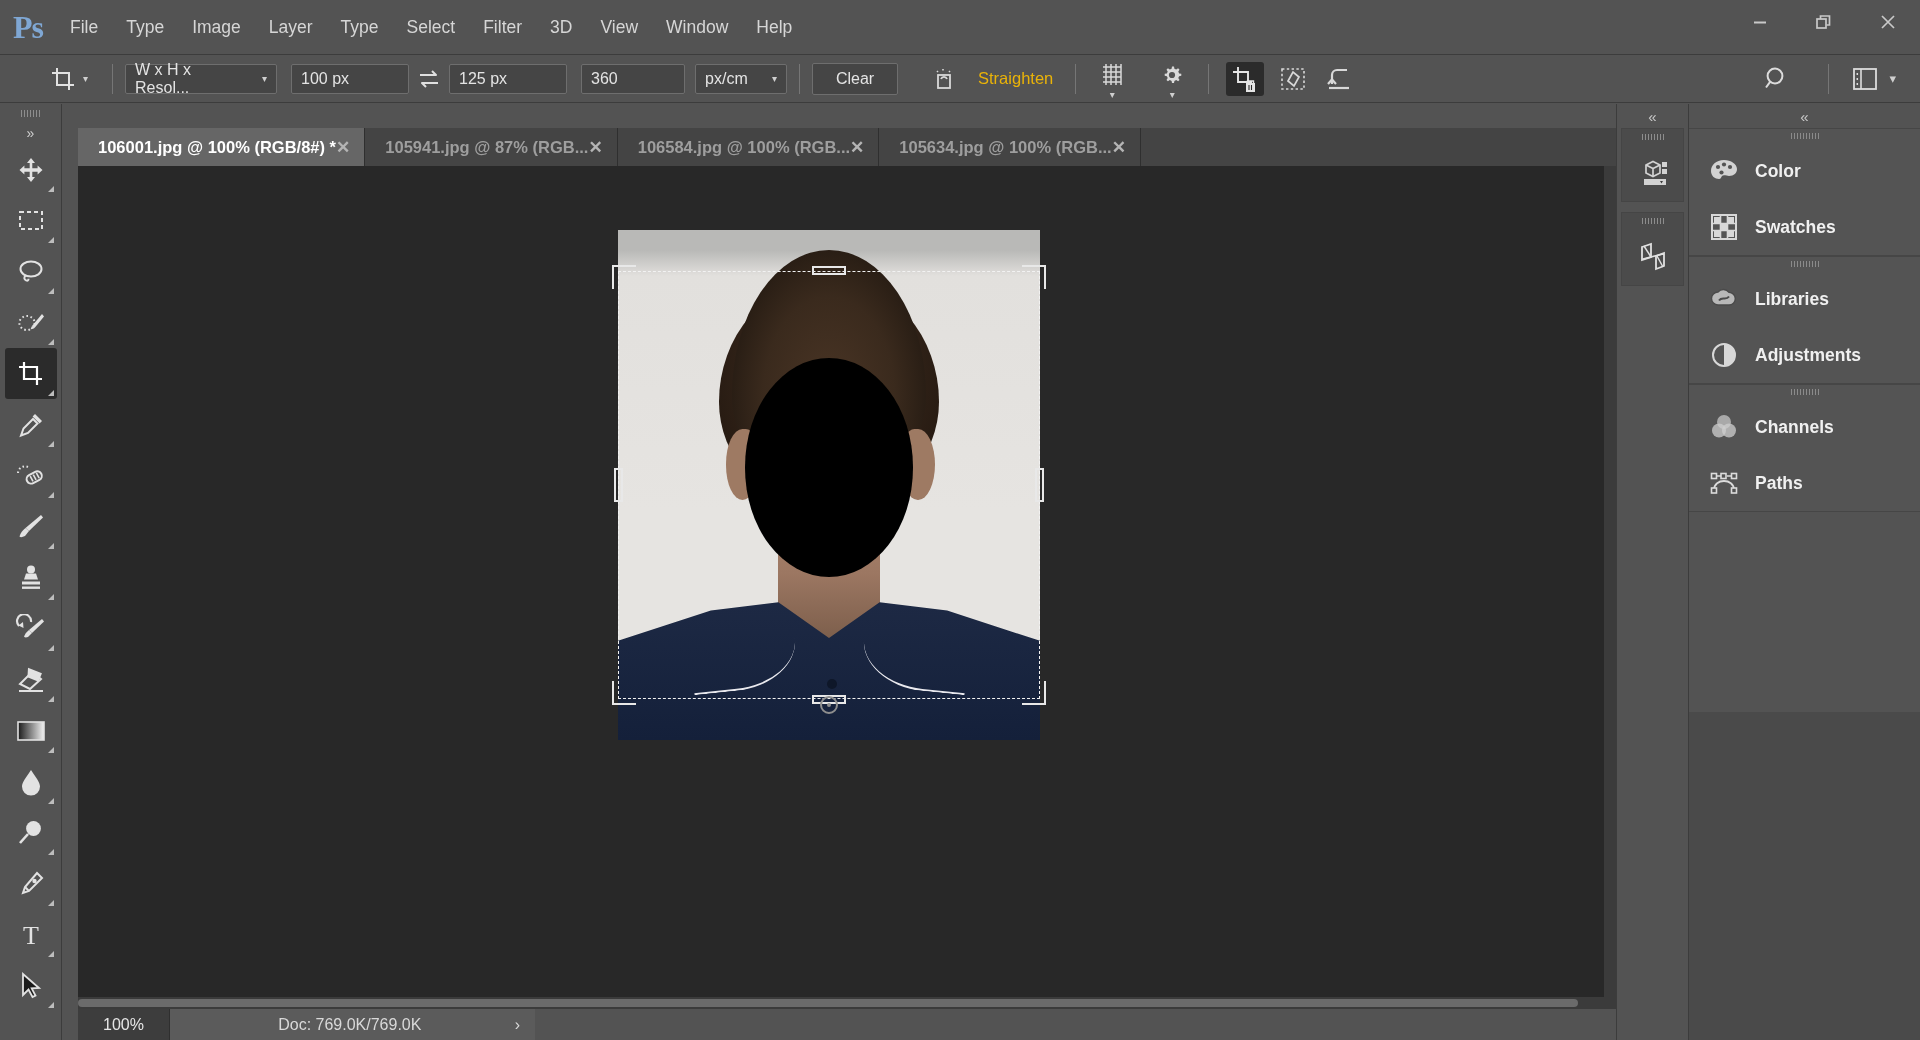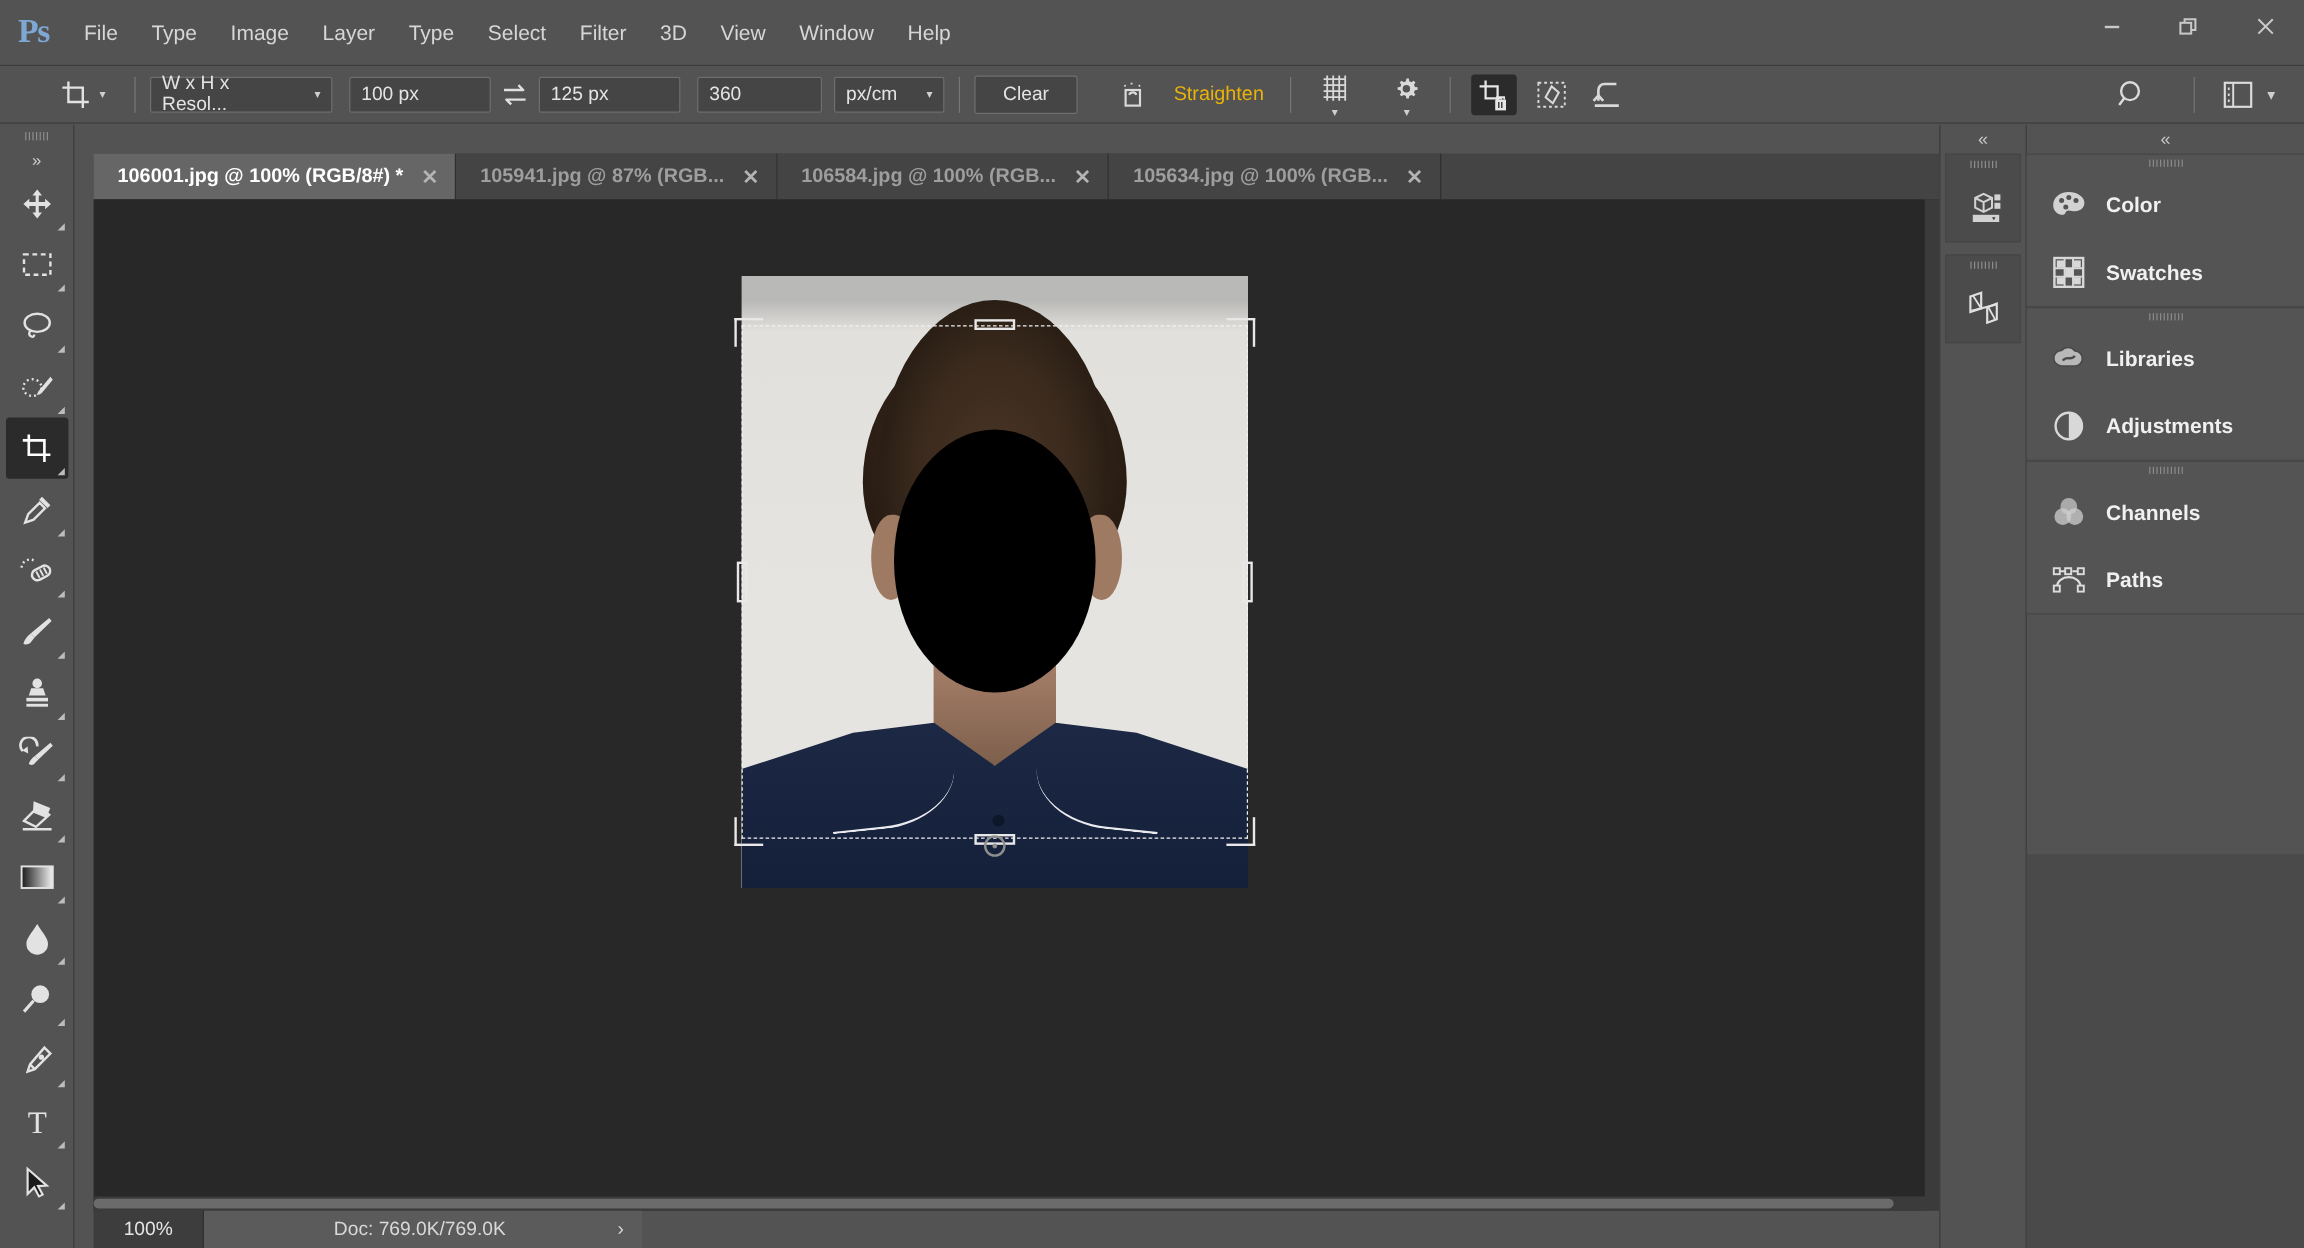--- a/index.html
+++ b/index.html
@@ -13,21 +13,21 @@
   .app { position: relative; width: 1920px; height: 1040px; background: #535353; }
 
   
   .menubar {
     position: absolute; left: 0; top: 0; width: 1920px; height: 55px;
     background: #535353; display: flex; align-items: center;
     border-bottom: 1px solid #3c3c3c;
   }
   .ps-logo {
     width: 56px; height: 55px; display: flex; align-items: center; justify-content: center;
-    color: #7fa7d4; font-size: 28px; font-weight: bold; font-family: "Liberation Serif", serif;
+    color: #7fa7d4; font-size: 32px; font-weight: bold; font-family: "Liberation Serif", serif;
     letter-spacing: -1px;
   }
   .menu-item {
     padding: 0 14px; height: 55px; line-height: 55px;
     color: #d6d6d6; font-size: 17.5px; white-space: nowrap; cursor: default;
   }
   .win-controls { position: absolute; right: 0; top: 0; display: flex; height: 44px; }
   .win-btn {
     width: 64px; height: 44px; display: flex; align-items: center; justify-content: center;
     color: #c9c9c9;
@@ -67,21 +67,21 @@
   .ob-label { color: #eab308; font-size: 16.5px; margin: 0 10px; }
   .ob-swap { color: #e0e0e0; width: 40px; display: flex; justify-content: center; font-size: 20px; }
   .caret { font-size: 10px; color: #cfcfcf; }
 
   
   .tabbar {
     position: absolute; left: 78px; top: 128px; width: 1538px; height: 38px;
     background: #444444; display: flex; align-items: stretch;
   }
   .tab {
-    display: flex; align-items: center; padding: 0 14px 0 20px; gap: 15px;
+    display: flex; align-items: center; padding: 0 14px 0 20px; gap: 0;
     background: #444444; color: #9e9e9e; font-size: 16.5px; font-weight: bold;
     border-right: 1px solid #2f2f2f; white-space: nowrap;
   }
   .tab.active { background: #666666; color: #ffffff; }
   .tab-close { color: #b4b4b4; font-size: 17px; line-height: 1; }
 
   
   .toolbar {
     position: absolute; left: 0; top: 104px; width: 62px; height: 936px;
     background: #535353; border-right: 1px solid #3c3c3c;

